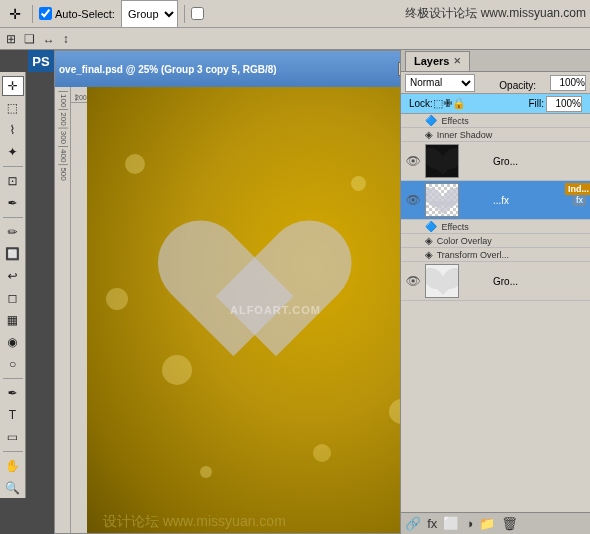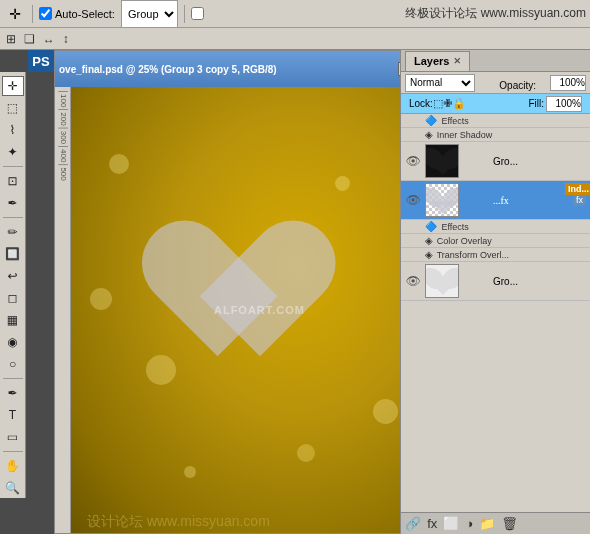--- a/index.html
+++ b/index.html
@@ -207,21 +207,21 @@
       overflow: hidden;
     }
     .ruler-text {
       font-size: 8px;
       color: #555;
       padding: 2px;
     }
 
     .canvas-image-area {
       position: absolute;
-      left: 16px;
+      left: 32px;
       top: 36px;
       width: calc(100% - 16px);
       height: calc(100% - 36px);
       overflow: hidden;
       background: #777;
     }
 
     
     .heart-canvas {
       width: 100%;
@@ -445,21 +445,20 @@
       font-size: 10px;
       color: #000;
       flex: 1;
       white-space: nowrap;
       overflow: hidden;
       text-overflow: ellipsis;
       margin-left: 30px;
     }
     .layer-name.selected-text {
       color: #fff;
-      font-family: Liberation Serif, serif;
     }
     .layer-fx-badge {
       font-size: 9px;
       color: #4a4a90;
       background: #b8b8d0;
       border: 1px solid #888;
       padding: 0 2px;
       border-radius: 2px;
     }
     .layer-fx-badge.selected-text {

